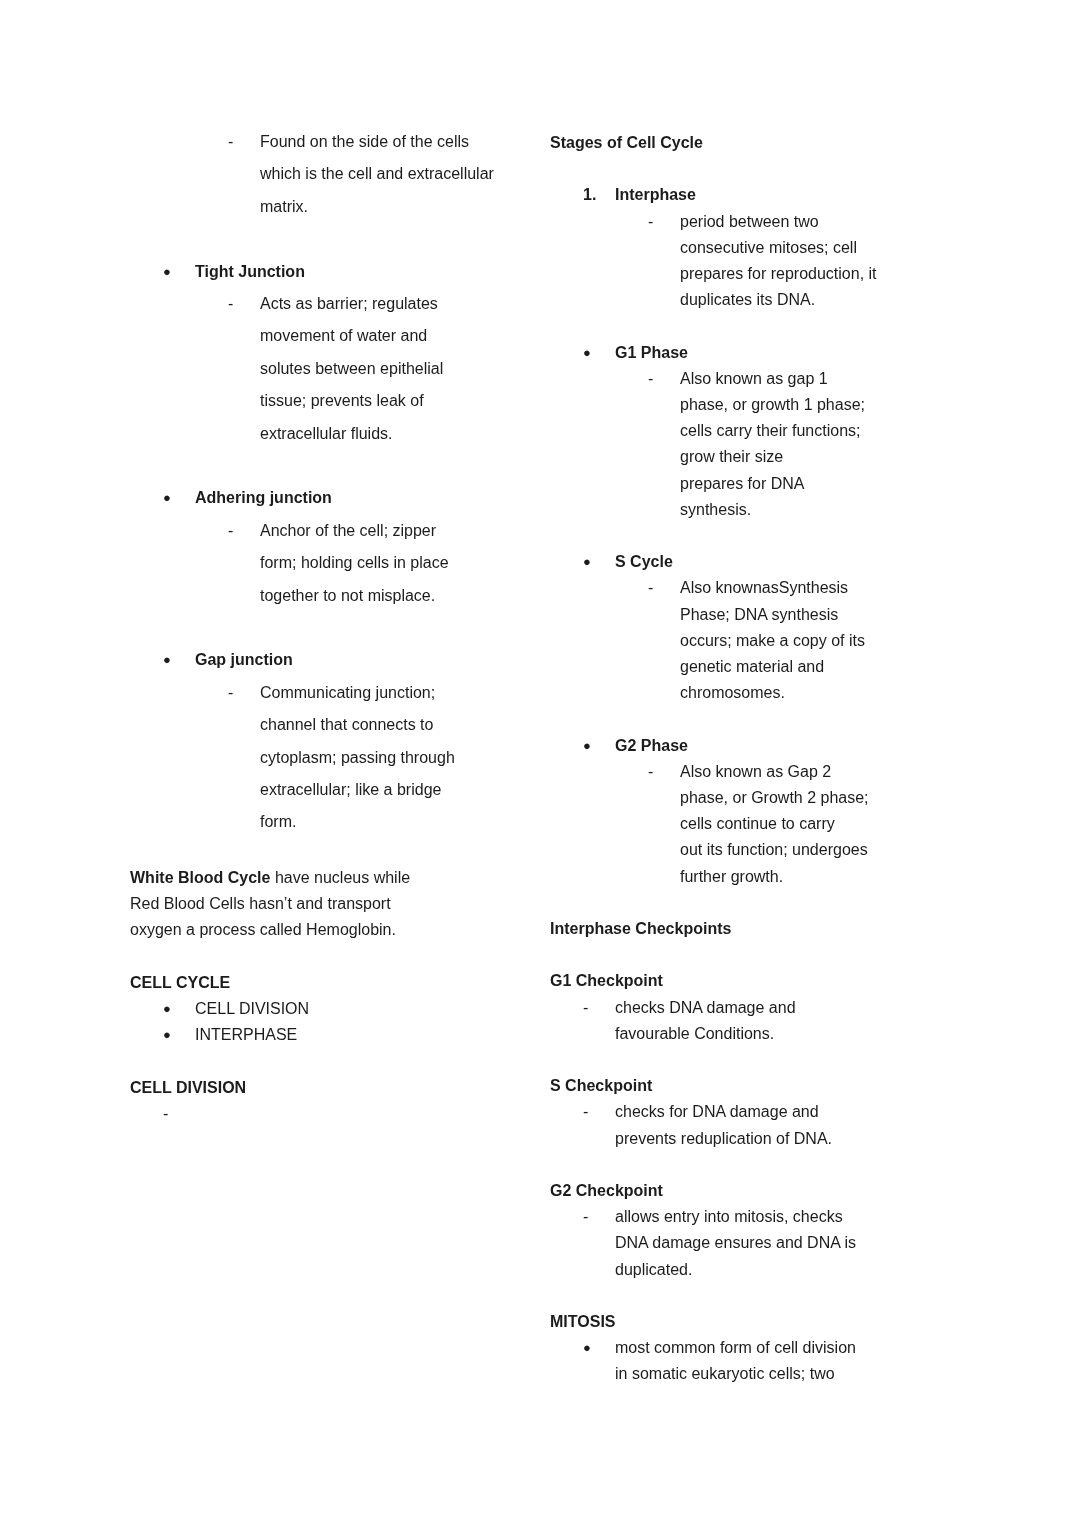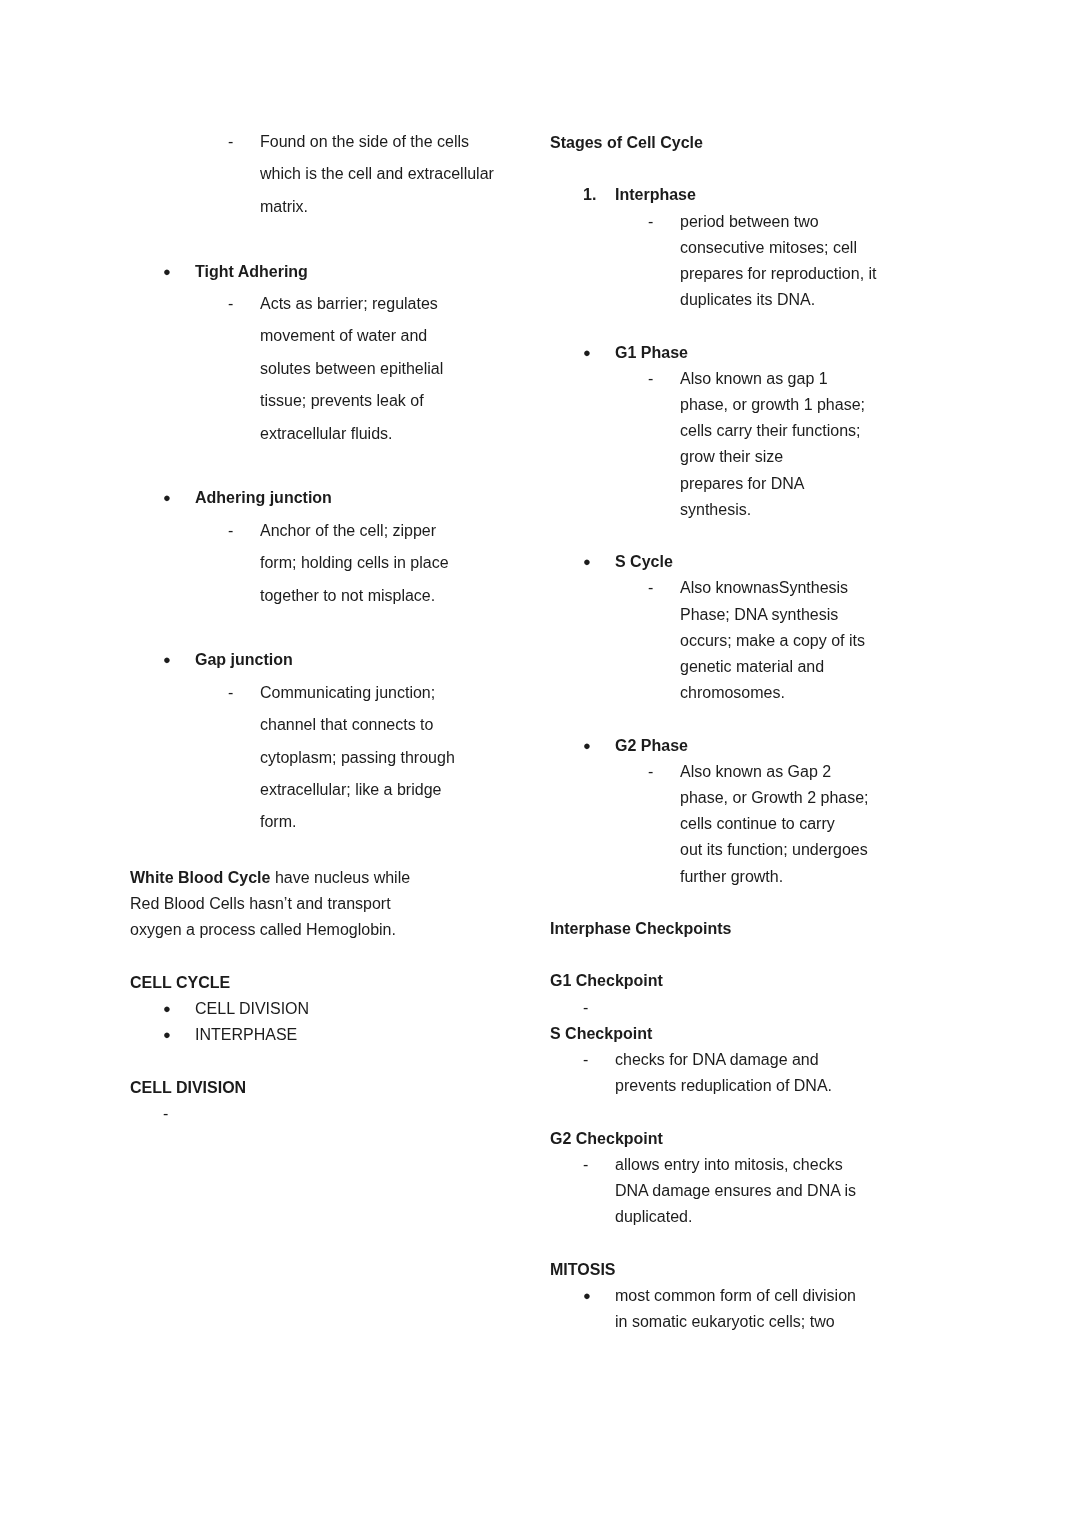--- a/index.html
+++ b/index.html
@@ -47,21 +47,21 @@
   .marker.bullet { font-size: 13px; }
 </style>
 </head>
 <body>
 
 <div id="page" style="background: rgb(255, 255, 255); color: rgb(28, 28, 28);">
   <div id="col-left" class="column">
       <div class="block ind2 wide"><span class="marker">-</span><span class="txt">Found on the side of the cells
 which is the cell and extracellular
 matrix.</span></div>
-      <div class="block ind1 wide gap bold"><span class="marker bullet">●</span><span class="txt">Tight Adhering</span></div>
+      <div class="block ind1 wide gap bold"><span class="marker bullet">●</span><span class="txt">Tight Junction</span></div>
       <div class="block ind2 wide"><span class="marker">-</span><span class="txt">Acts as barrier; regulates
 movement of water and
 solutes between epithelial
 tissue; prevents leak of
 extracellular fluids.</span></div>
       <div class="block ind1 wide gap bold"><span class="marker bullet">●</span><span class="txt">Adhering junction</span></div>
       <div class="block ind2 wide"><span class="marker">-</span><span class="txt">Anchor of the cell; zipper
 form; holding cells in place
 together to not misplace.</span></div>
       <div class="block ind1 wide gap bold"><span class="marker bullet">●</span><span class="txt">Gap junction</span></div>
@@ -100,21 +100,22 @@
 genetic material and
 chromosomes.</span></div>
       <div class="block ind1 gap bold"><span class="marker bullet">●</span><span class="txt">G2 Phase</span></div>
       <div class="block ind2"><span class="marker">-</span><span class="txt">Also known as Gap 2
 phase, or Growth 2 phase;
 cells continue to carry
 out its function; undergoes
 further growth.</span></div>
       <div class="block ind0 gap bold"><span class="txt">Interphase Checkpoints</span></div>
       <div class="block ind0 gap bold"><span class="txt">G1 Checkpoint</span></div>
-      <div class="block ind1"><span class="marker">-</span></div>
+      <div class="block ind1"><span class="marker">-</span><span class="txt">checks DNA damage and
+favourable Conditions.</span></div>
       <div class="block ind0 gap bold"><span class="txt">S Checkpoint</span></div>
       <div class="block ind1"><span class="marker">-</span><span class="txt">checks for DNA damage and
 prevents reduplication of DNA.</span></div>
       <div class="block ind0 gap bold"><span class="txt">G2 Checkpoint</span></div>
       <div class="block ind1"><span class="marker">-</span><span class="txt">allows entry into mitosis, checks
 DNA damage ensures and DNA is
 duplicated.</span></div>
       <div class="block ind0 gap bold"><span class="txt">MITOSIS</span></div>
       <div class="block ind1"><span class="marker bullet">●</span><span class="txt">most common form of cell division
 in somatic eukaryotic cells; two</span></div>

